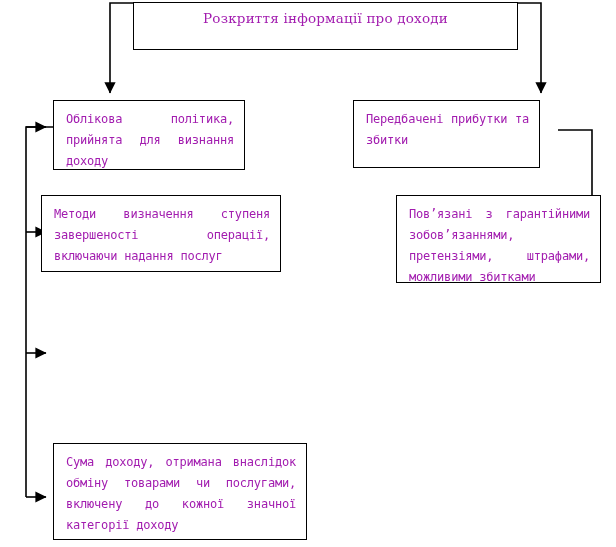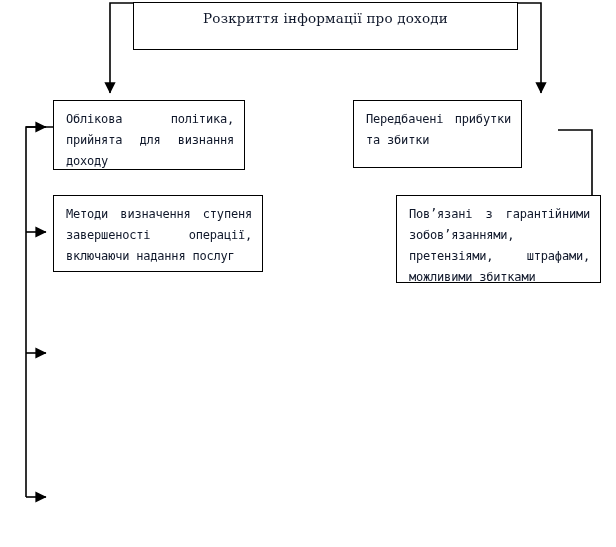--- a/index.html
+++ b/index.html
@@ -8,21 +8,21 @@
     padding: 0;
     background: #ffffff;
   }
   #canvas {
     position: relative;
     width: 616px;
     height: 547px;
     background: #ffffff;
     overflow: hidden;
     font-family: "DejaVu Serif", "Liberation Serif", serif;
-    color: #0f172a;
+    color: #a21caf;
   }
   .connector-layer {
     position: absolute;
     left: 0;
     top: 0;
     width: 616px;
     height: 547px;
     pointer-events: none;
   }
   .node {
@@ -102,27 +102,30 @@
   </svg>
 
   <div class="node title-node" style="left:133px; top:2px; width:385px; height:48px;">
     <div class="node-text">Розкриття інформації про доходи</div>
   </div>
 
   <div class="node body-node" style="left:53px; top:100px; width:192px; height:70px;padding-left:26px;">
     <div class="node-text">Облікова політика, прийнята для визнання доходу</div>
   </div>
 
-  <div class="node body-node" style="left:53px; top:195px; width:210px; height:77px;">
+  <div class="node body-node" style="left:41px; top:195px; width:240px; height:77px;">
     <div class="node-text">Методи визначення ступеня завершеності операції, включаючи надання послуг</div>
   </div>
 
 
+  <div class="node body-node" style="left:53px; top:443px; width:254px; height:97px;">
+    <div class="node-text">Сума доходу, отримана внаслідок обміну товарами чи послугами, включену до кожної значної категорії доходу</div>
+  </div>
 
-  <div class="node body-node" style="left:353px; top:100px; width:169px; height:68px;">
+  <div class="node body-node" style="left:353px; top:100px; width:187px; height:68px;">
     <div class="node-text">Передбачені прибутки та збитки</div>
   </div>
 
   <div class="node body-node" style="left:353px; top:195px; width:205px; height:88px;margin-left:43px;">
     <div class="node-text">Пов’язані з гарантійними зобов’язаннями, претензіями, штрафами, можливими збитками</div>
   </div>
 
 </div>
 
 </body></html>

